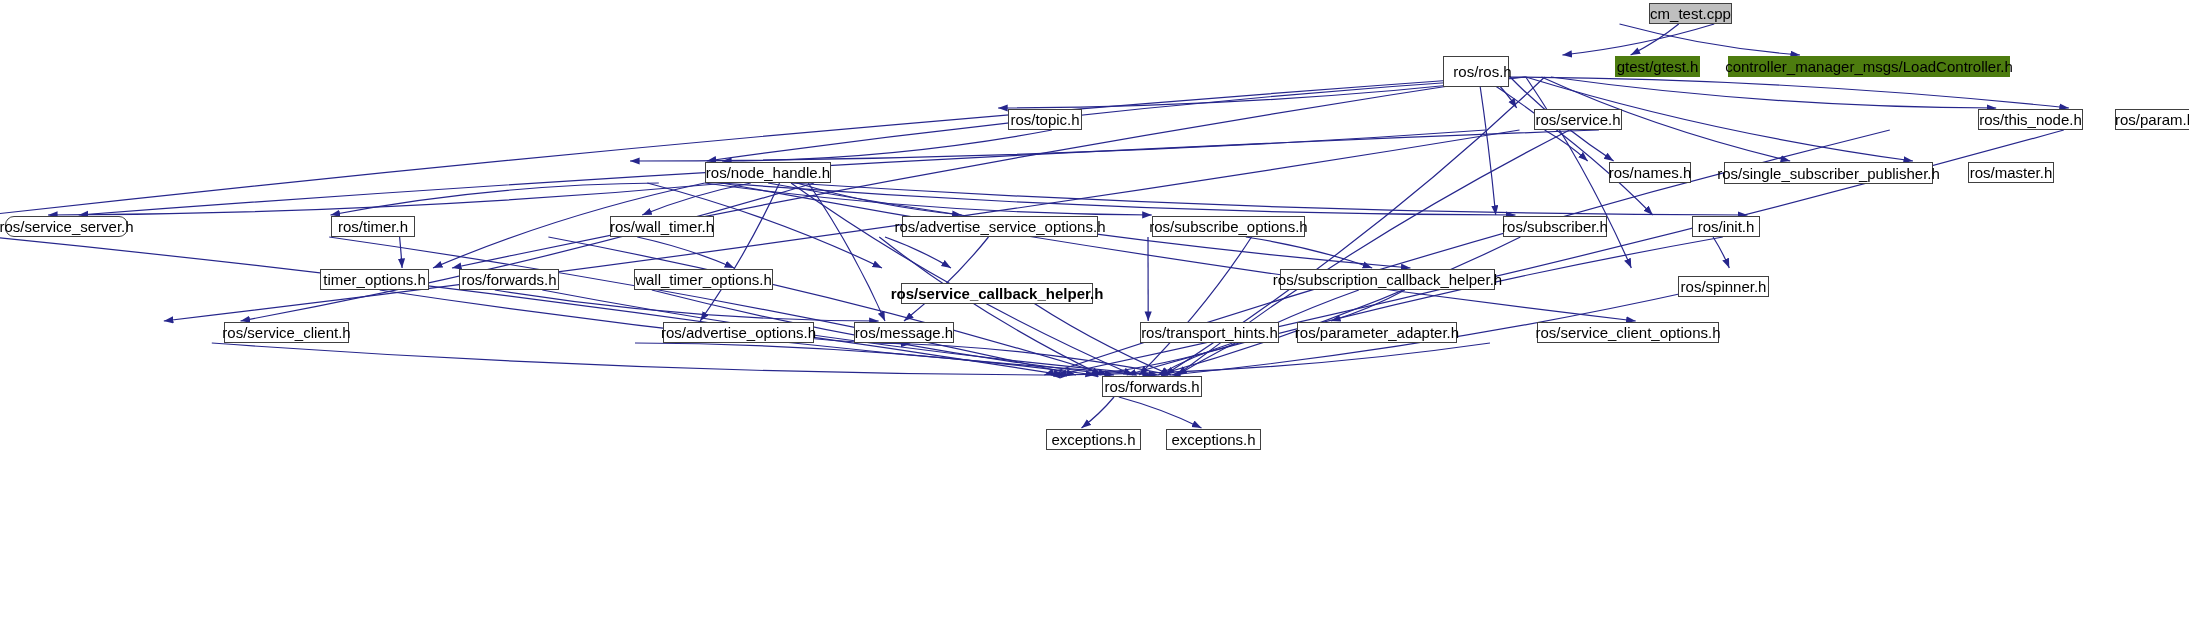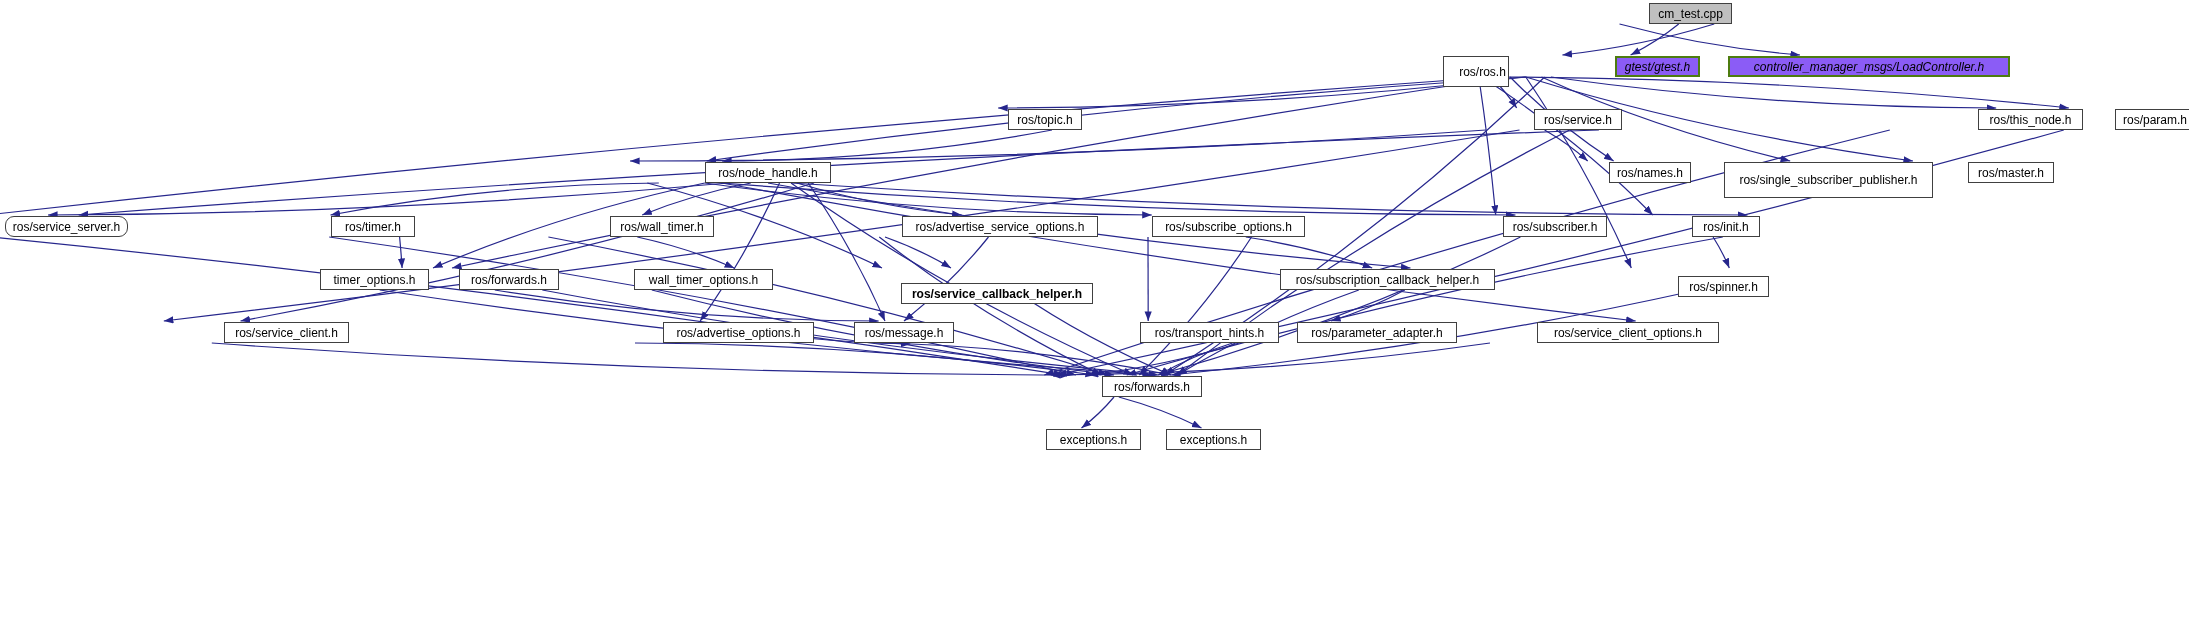--- a/index.html
+++ b/index.html
@@ -1,21 +1,21 @@
 <!DOCTYPE html>
 <html><head>
 <meta charset="utf-8">
 <style>
   html,body{margin:0;padding:0;background:#ffffff;}
   body{font-family:"Liberation Sans",sans-serif;}
   #graph-root{position:relative;width:2189px;height:635px;overflow:hidden;background:#fff;}
   svg#edges{position:absolute;left:0;top:0;width:2189px;height:635px;}
   .node{position:absolute;box-sizing:border-box;display:flex;align-items:center;justify-content:center;
-        font-size:12px;color:#000;white-space:nowrap;line-height:1;}
-  .node.plain{border:2px solid #4d7c0f;background:#8b5cf6;font-style:italic;}
+        font-size:15px;color:#000;white-space:nowrap;line-height:1;}
+  .node.plain{border:7px solid #4d7c0f;background:#4d7c0f;}
   .node.hdr{border:1px solid #404040;background:#ffffff;}
   .node.root{border:1px solid #404040;background:#bfbfbf;}
 </style>
 </head>
 <body>
 
 <div id="graph-root">
   <svg id="edges" viewBox="0 0 2189 635">
     <defs>
       <marker id="arrow" markerWidth="9" markerHeight="9" refX="8" refY="3" orient="auto" markerUnits="strokeWidth">
@@ -100,21 +100,21 @@
       <div class="node root" style="left: 1649px; top: 3px; width: 83px; height: 21px;">cm_test.cpp</div>
       <div class="node hdr" style="left: 1443px; top: 56px; width: 66px; height: 31px; padding-left: 13px;">ros/ros.h</div>
       <div class="node plain" style="left: 1615px; top: 56px; width: 85px; height: 21px;">gtest/gtest.h</div>
       <div class="node plain" style="left: 1728px; top: 56px; width: 282px; height: 21px;">controller_manager_msgs/LoadController.h</div>
       <div class="node hdr" style="left: 1008px; top: 109px; width: 74px; height: 21px;">ros/topic.h</div>
       <div class="node hdr" style="left: 1534px; top: 109px; width: 88px; height: 21px;">ros/service.h</div>
       <div class="node hdr" style="left: 1957px; top: 109px; width: 105px; height: 21px; margin-left: 21px;">ros/this_node.h</div>
       <div class="node hdr" style="left: 2115px; top: 109px; width: 80px; height: 21px;">ros/param.h</div>
       <div class="node hdr" style="left: 705px; top: 162px; width: 126px; height: 21px;">ros/node_handle.h</div>
       <div class="node hdr" style="left: 1609px; top: 162px; width: 82px; height: 21px;">ros/names.h</div>
-      <div class="node hdr" style="left: 1724px; top: 162px; width: 209px; height: 36px; text-align: right;">ros/single_subscriber_publisher.h</div>
+      <div class="node hdr" style="left: 1724px; top: 162px; width: 209px; height: 22px; text-align: right;">ros/single_subscriber_publisher.h</div>
       <div class="node hdr" style="left: 1968px; top: 162px; width: 86px; height: 21px;">ros/master.h</div>
       <div class="node hdr" style="left: 5px; top: 216px; width: 123px; height: 21px; border-radius: 9px;">ros/service_server.h</div>
       <div class="node hdr" style="left: 331px; top: 216px; width: 84px; height: 21px;">ros/timer.h</div>
       <div class="node hdr" style="left: 610px; top: 216px; width: 104px; height: 21px;">ros/wall_timer.h</div>
       <div class="node hdr" style="left: 902px; top: 216px; width: 196px; height: 21px;">ros/advertise_service_options.h</div>
       <div class="node hdr" style="left: 1152px; top: 216px; width: 153px; height: 21px;">ros/subscribe_options.h</div>
       <div class="node hdr" style="left: 1503px; top: 216px; width: 104px; height: 21px;">ros/subscriber.h</div>
       <div class="node hdr" style="left: 1692px; top: 216px; width: 68px; height: 21px;">ros/init.h</div>
       <div class="node hdr" style="left: 320px; top: 269px; width: 109px; height: 21px;">timer_options.h</div>
       <div class="node hdr" style="left: 459px; top: 269px; width: 100px; height: 21px;">ros/forwards.h</div>

